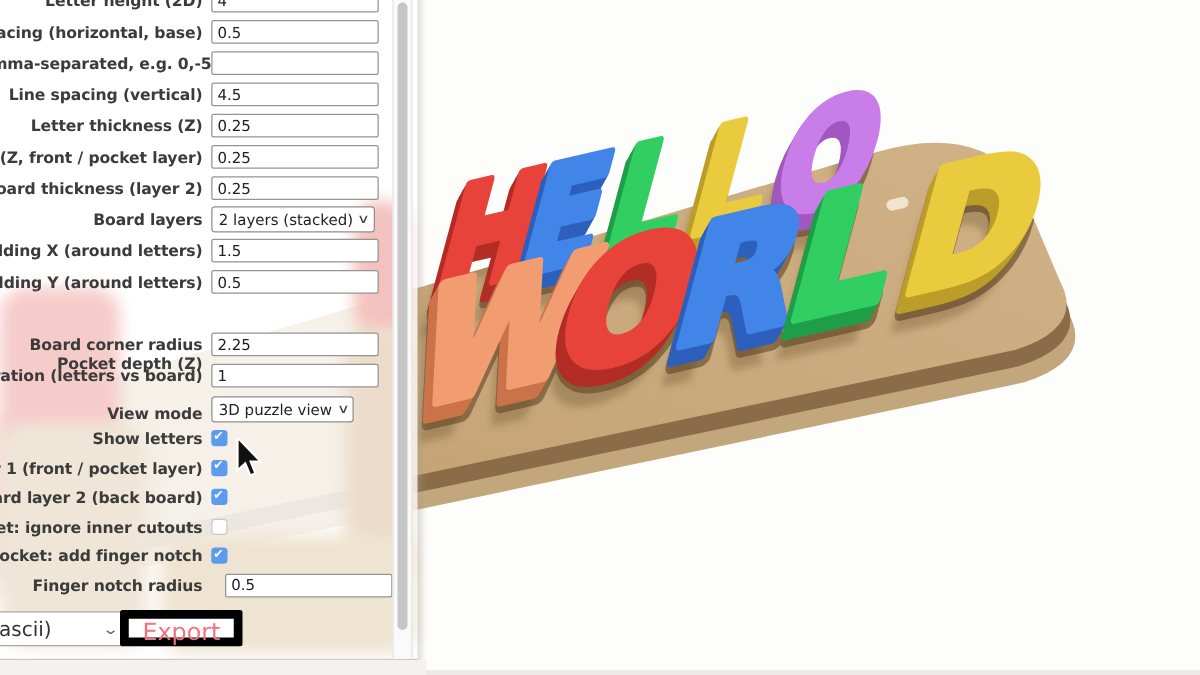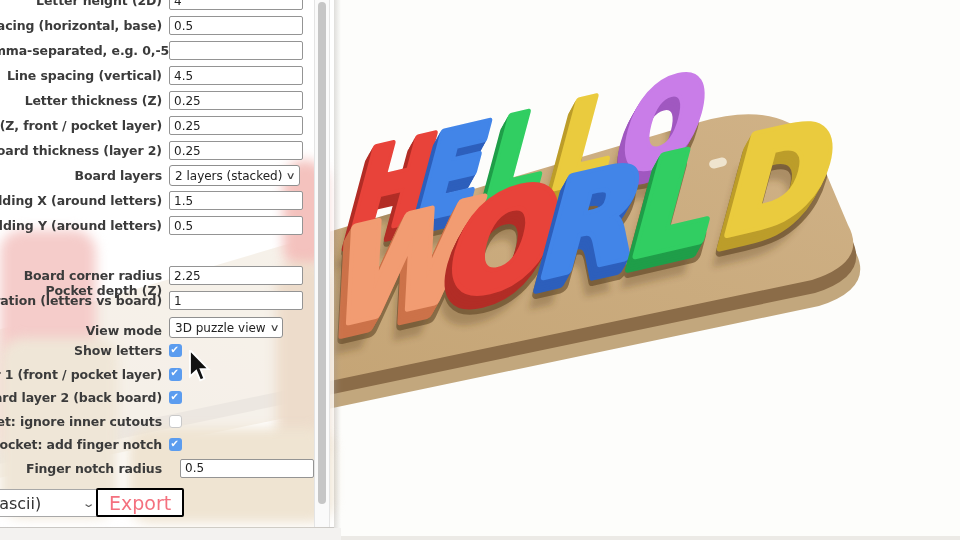--- a/index.html
+++ b/index.html
@@ -29,21 +29,21 @@
     border-left:1px solid #e4e4e4;border-right:1px solid #e4e4e4;z-index:3;}
   #scroll-thumb{position:absolute;left:2.5px;top:2px;width:8px;height:502px;background:#c6c6c6;border-radius:4px;}
   #panel-shadow{position:absolute;left:334px;top:0;width:7px;height:540px;z-index:2;
     background:linear-gradient(to right,rgba(90,85,80,0.18),rgba(90,85,80,0));}
   
   #export-row{position:absolute;left:0;top:488px;height:32px;z-index:4;}
   #export-select{position:absolute;left:-48px;top:1px;width:136px;height:26px;border:1px solid #a8a8a8;
     border-radius:3px;background:#fff;display:flex;align-items:center;font-size:16px;color:#333;padding:0 6px;}
   #export-select .chev{position:absolute;right:8px;font-size:11px;color:#555;transform:scaleX(1.5);}
   #export-btn{position:absolute;left:96px;top:0;height:29px;padding:0 11px;background:#fff;
-    border:2px solid #000000;border-radius:2px;color:#f4717f;font-size:19px;font-family:inherit;}
+    border:7px solid #000000;border-radius:2px;color:#f4717f;font-size:19px;font-family:inherit;}
   
   #below-panel{position:absolute;left:0;top:528px;width:341px;height:12px;background:#f3f2f0;z-index:2;}
   #bottom-strip{position:absolute;left:0;top:536px;width:960px;height:4px;background:#eceae6;z-index:1;}
   
   #cursor{position:absolute;left:188px;top:350px;z-index:9;}
 </style>
 </head>
 <body>
 
 <div id="stage">

